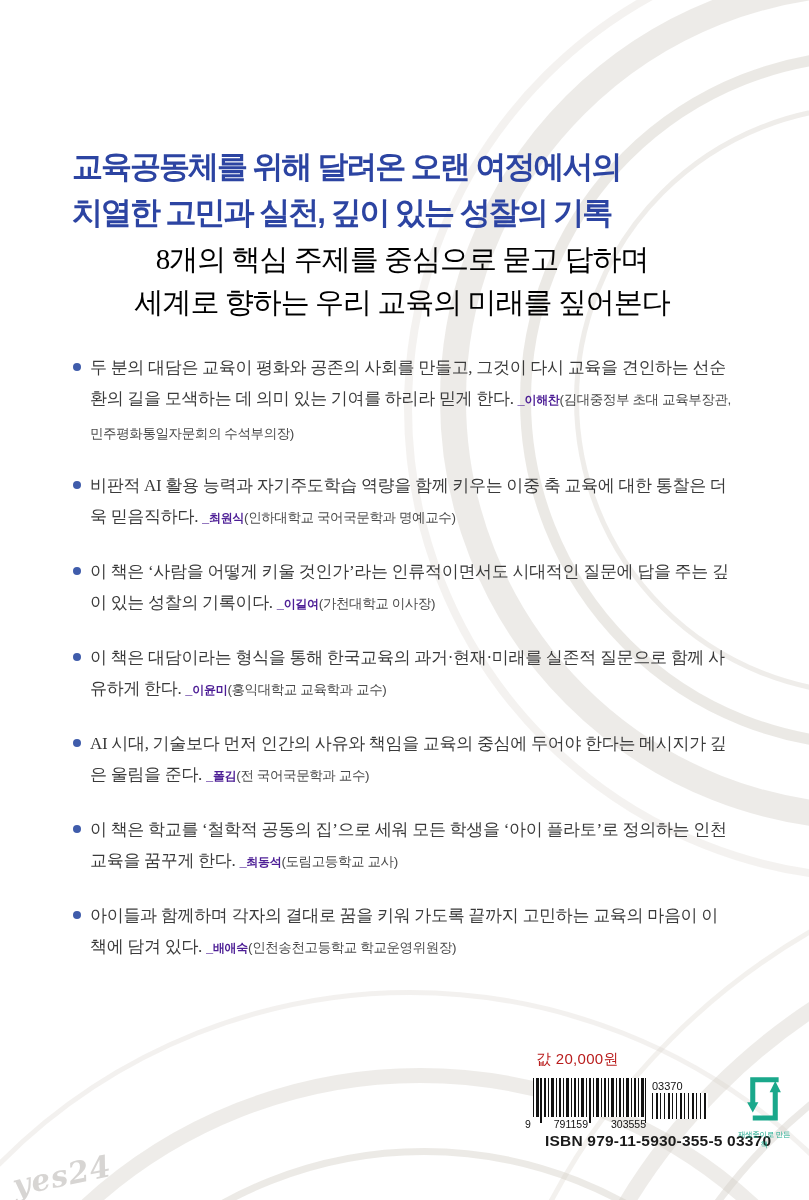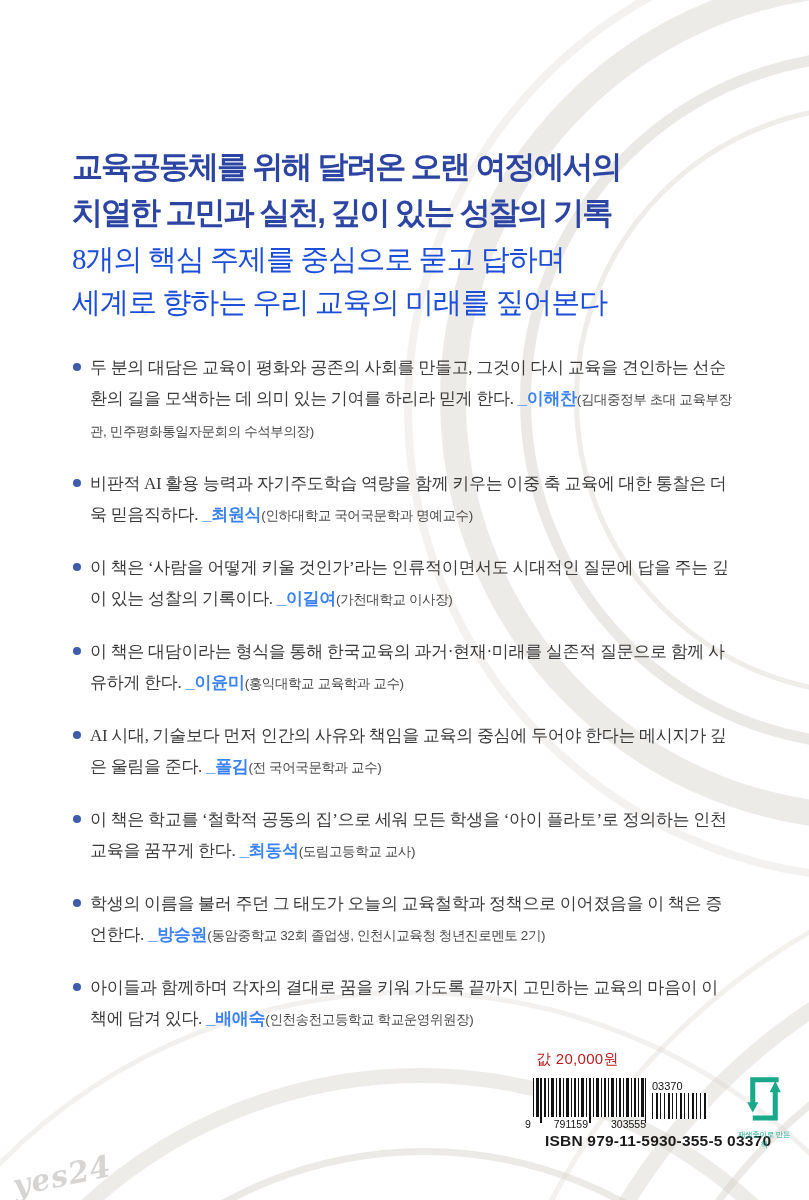--- a/index.html
+++ b/index.html
@@ -62,22 +62,22 @@
     font-size:17px; line-height:31px; color:#3a3a3a;
     letter-spacing:-0.3px;
   }
   .endorsements li .dot {
     position:absolute; left:0; top:11px;
     width:8px; height:8px; border-radius:50%;
     background:#3f5cab;
   }
   .endorsements .quote { color:#3a3a3a; }
   .endorsements .author {
-    font-family:Liberation Sans, sans-serif;
-    font-weight:700; color:#3b82f6; font-size:17px;
+    font-family:Liberation Mono, monospace;
+    font-weight:700; color:#4c1d95; font-size:12px;
   }
   .endorsements .affil {
     font-family:"Liberation Sans", sans-serif;
     font-size:13.5px; color:#4a4a4a; letter-spacing:-0.4px;
   }
 
   
   .price {
     position:absolute; left:536px; top:1050px;
     font-size:15px; color:#b91c1c; letter-spacing:0.3px;
@@ -131,21 +131,21 @@
   <div class="swirl s-bl1"></div>
   <div class="swirl s-bl2"></div>
   <div class="swirl s-bl3"></div>
 
   <div class="wm wm-bottom">yes24</div>
 
   <div class="headline" style="color: rgb(44, 68, 162);">
     <div>교육공동체를 위해 달려온 오랜 여정에서의</div>
     <div>치열한 고민과 실천, 깊이 있는 성찰의 기록</div>
   </div>
-  <div class="subheadline" style="color: #1d4ed8;">
+  <div class="subheadline" style="color: #000000; text-align: center;">
     <div>8개의 핵심 주제를 중심으로 묻고 답하며</div>
     <div>세계로 향하는 우리 교육의 미래를 짚어본다</div>
   </div>
 
   <ul class="endorsements">
     <li>
       <span class="dot"></span><span class="quote">두 분의 대담은 교육이 평화와 공존의 사회를 만들고, 그것이 다시 교육을 견인하는 선순환의 길을 모색하는 데 의미 있는 기여를 하리라 믿게 한다. </span><span class="author">_이해찬</span><span class="affil">(김대중정부 초대 교육부장관, 민주평화통일자문회의 수석부의장)</span>
     </li>
     <li>
       <span class="dot"></span><span class="quote">비판적 AI 활용 능력과 자기주도학습 역량을 함께 키우는 이중 축 교육에 대한 통찰은 더욱 믿음직하다. </span><span class="author">_최원식</span><span class="affil">(인하대학교 국어국문학과 명예교수)</span>
@@ -154,23 +154,20 @@
       <span class="dot"></span><span class="quote">이 책은 ‘사람을 어떻게 키울 것인가’라는 인류적이면서도 시대적인 질문에 답을 주는 깊이 있는 성찰의 기록이다. </span><span class="author">_이길여</span><span class="affil">(가천대학교 이사장)</span>
     </li>
     <li>
       <span class="dot"></span><span class="quote">이 책은 대담이라는 형식을 통해 한국교육의 과거·현재·미래를 실존적 질문으로 함께 사유하게 한다. </span><span class="author">_이윤미</span><span class="affil">(홍익대학교 교육학과 교수)</span>
     </li>
     <li>
       <span class="dot"></span><span class="quote">AI 시대, 기술보다 먼저 인간의 사유와 책임을 교육의 중심에 두어야 한다는 메시지가 깊은 울림을 준다. </span><span class="author">_폴김</span><span class="affil">(전 국어국문학과 교수)</span>
     </li>
     <li>
       <span class="dot"></span><span class="quote">이 책은 학교를 ‘철학적 공동의 집’으로 세워 모든 학생을 ‘아이 플라토’로 정의하는 인천교육을 꿈꾸게 한다. </span><span class="author">_최동석</span><span class="affil">(도림고등학교 교사)</span>
-    </li>
-    <li>
-      <span class="dot"></span><span class="quote">학생의 이름을 불러 주던 그 태도가 오늘의 교육철학과 정책으로 이어졌음을 이 책은 증언한다. </span><span class="author">_방승원</span><span class="affil">(동암중학교 32회 졸업생, 인천시교육청 청년진로멘토 2기)</span>
     </li>
     <li>
       <span class="dot"></span><span class="quote">아이들과 함께하며 각자의 결대로 꿈을 키워 가도록 끝까지 고민하는 교육의 마음이 이 책에 담겨 있다. </span><span class="author">_배애숙</span><span class="affil">(인천송천고등학교 학교운영위원장)</span>
     </li>
   </ul>
 
   <div class="price">값 20,000원</div>
 
   <div class="barcode-main">
     <div class="bc-bars"></div>

